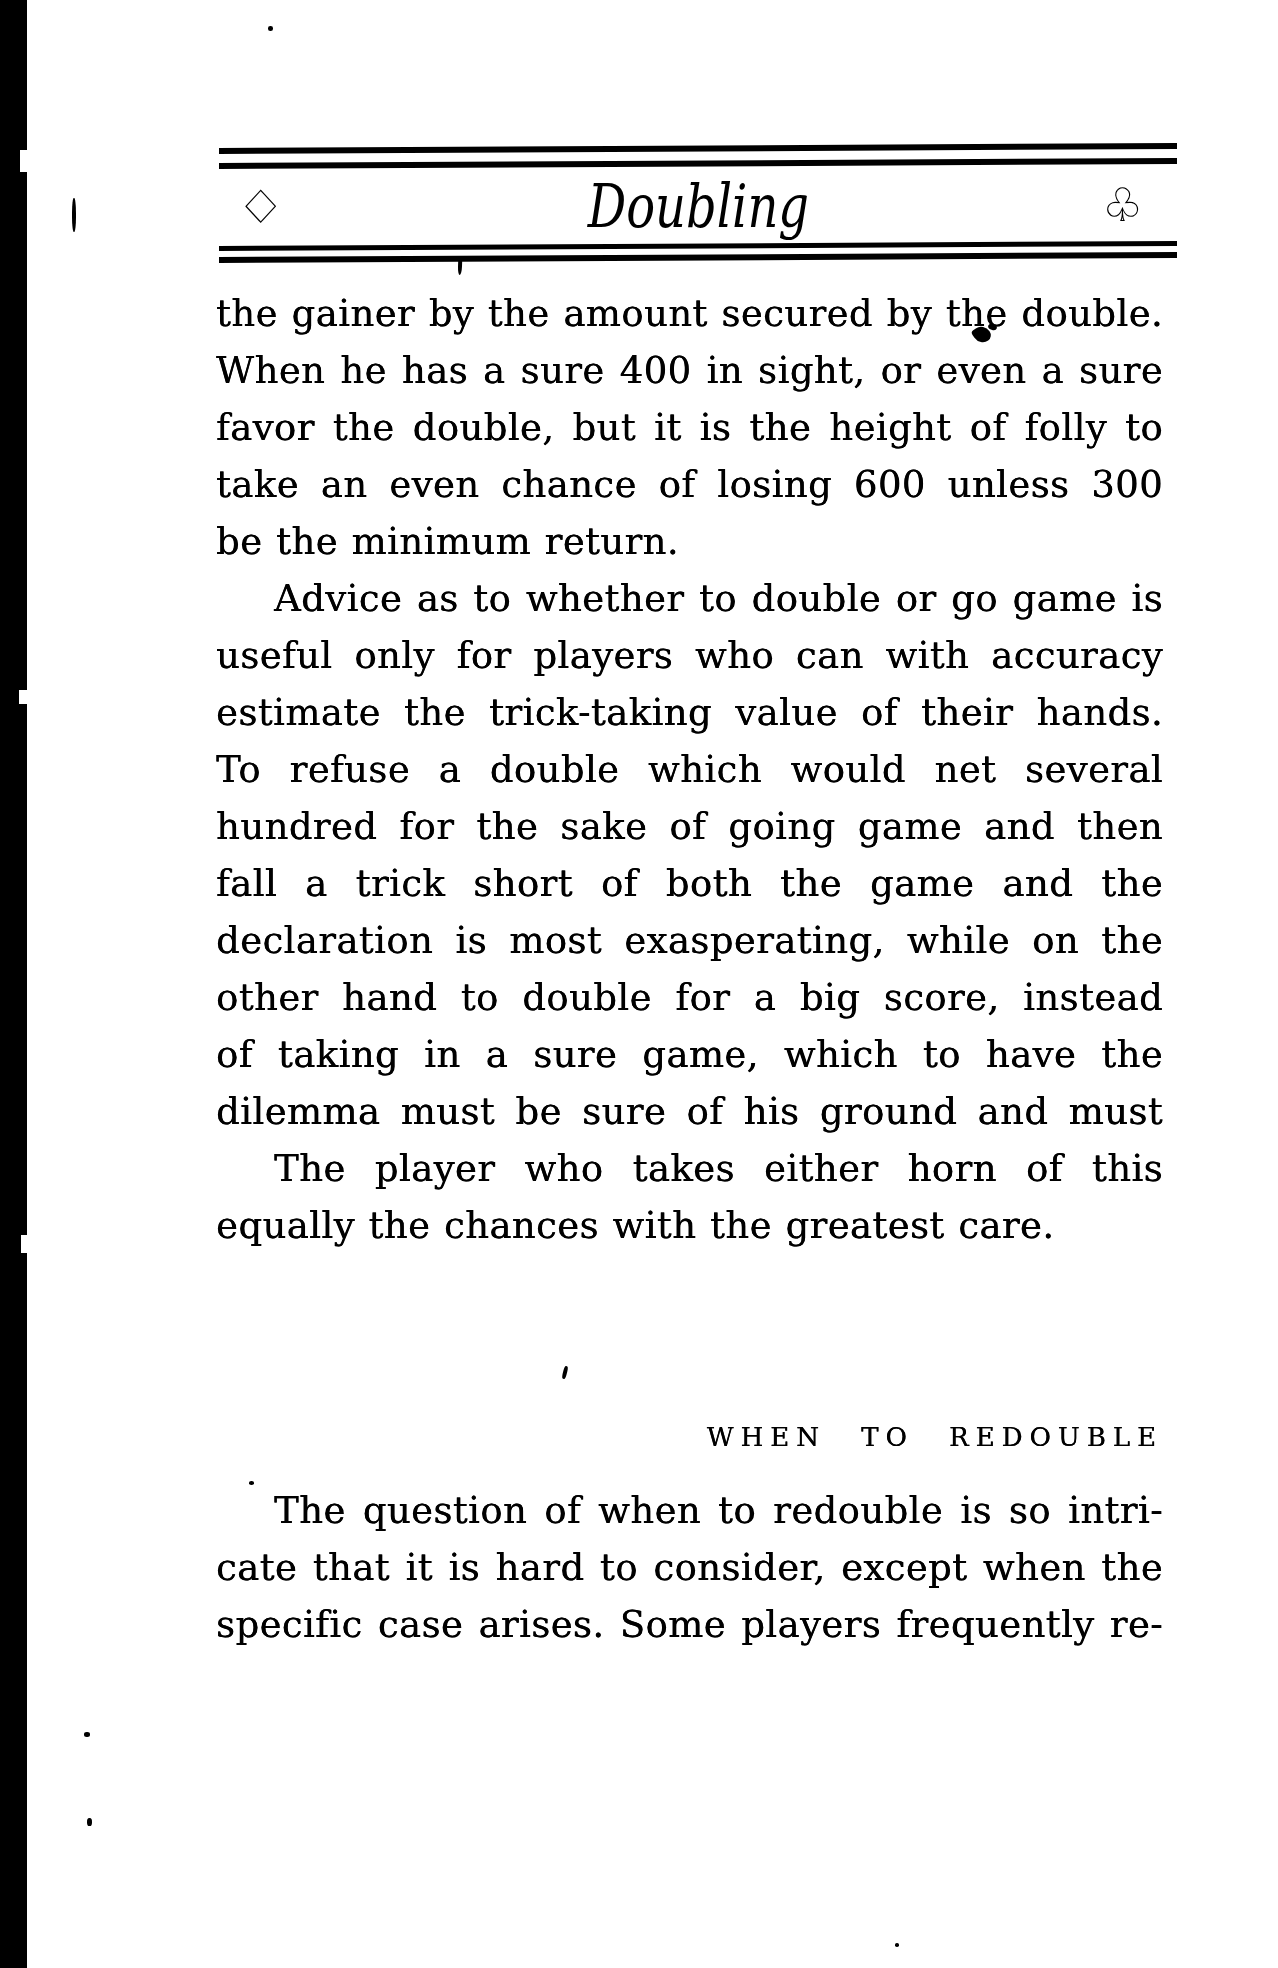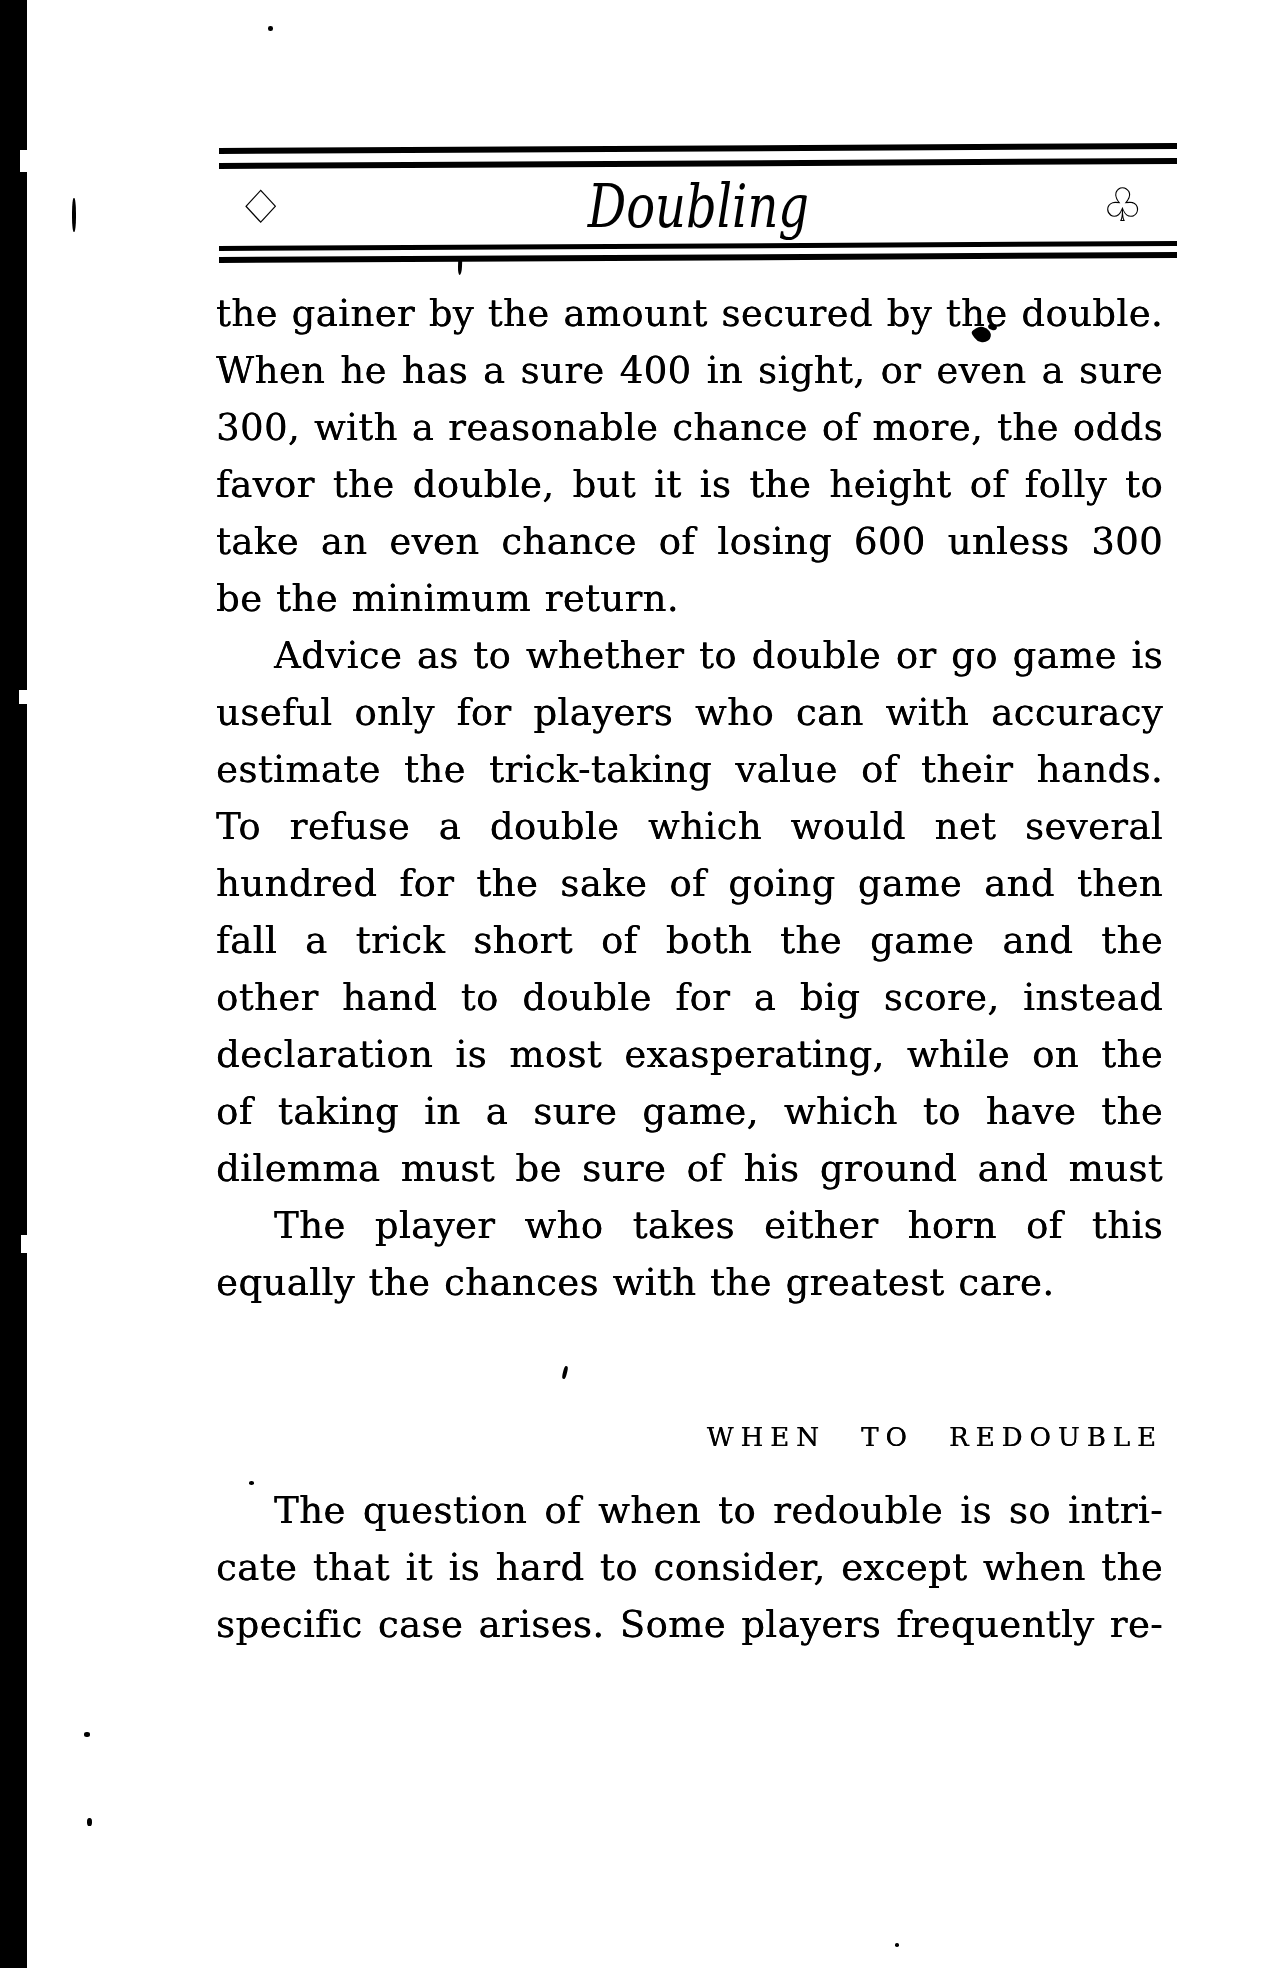--- a/index.html
+++ b/index.html
@@ -123,32 +123,31 @@
     <span class="suit club">♧</span>
 
     <div class="rule r3"></div>
     <div class="rule r4"></div>
     <div class="tick"></div>
   </header>
 
   <main class="col col-a" id="col-a">
       <div class="line j">the gainer by the amount secured by the double.</div>
       <div class="line j">When he has a sure 400 in sight, or even a sure</div>
-      <div class="line j">300, with a reasonable chance of more, the odds</div>
       <div class="line j">favor the double, but it is the height of folly to</div>
       <div class="line j">take an even chance of losing 600 unless 300</div>
       <div class="line">be the minimum return.</div>
       <div class="line i j">Advice as to whether to double or go game is</div>
       <div class="line j">useful only for players who can with accuracy</div>
       <div class="line j">estimate the trick-taking value of their hands.</div>
       <div class="line j">To refuse a double which would net several</div>
       <div class="line j">hundred for the sake of going game and then</div>
       <div class="line j">fall a trick short of both the game and the</div>
+      <div class="line j">declaration is most exasperating, while on the</div>
       <div class="line j">other hand to double for a big score, instead</div>
-      <div class="line j">declaration is most exasperating, while on the</div>
       <div class="line j">of taking in a sure game, which to have the</div>
       <div class="line j">dilemma must be sure of his ground and must</div>
       <div class="line i j">The player who takes either horn of this</div>
       <div class="line">equally the chances with the greatest care.</div>
     </main>
 
   <div class="smudge"></div>
   <div class="smudge2"></div>
   <div class="comma-mark"></div>
 

